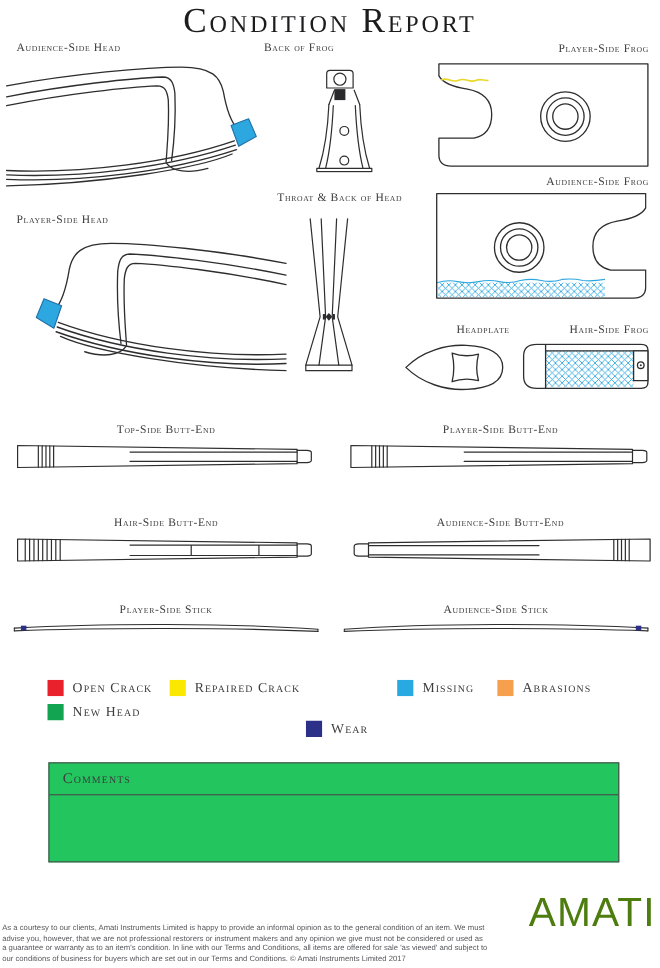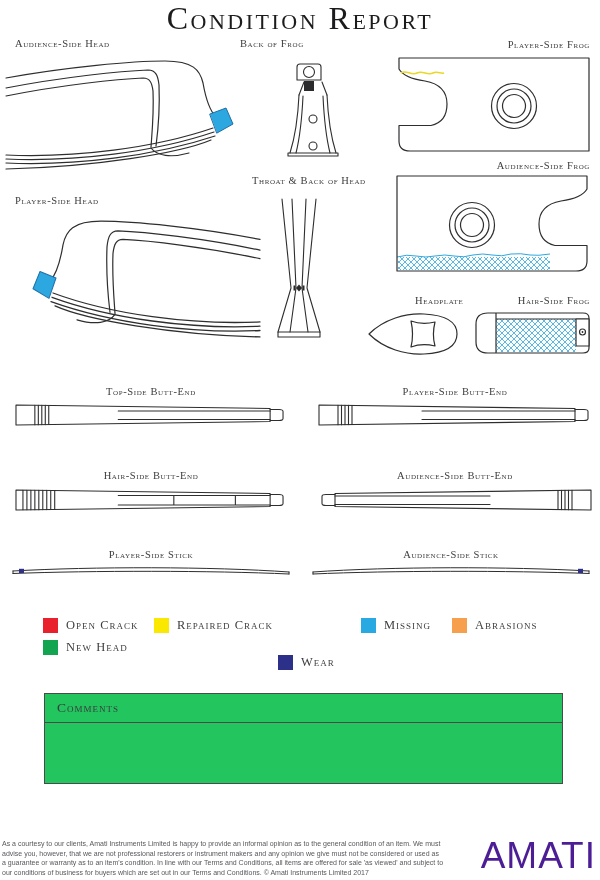--- a/index.html
+++ b/index.html
@@ -34,23 +34,23 @@
     padding-left:12px;
   }
   .comments-label { font-variant:small-caps; font-size:13.5px; letter-spacing:1px; color:#3c3c3e; }
   .comments-body { height:60px; }
   .footer-text {
     position:absolute; left:2px; top:839px; width:450px;
     font-family:"Liberation Sans", sans-serif; font-size:7px; line-height:9.6px;
     color:#57585c;
   }
   .logo {
-    position:absolute; right:4px; top:835px;
+    position:absolute; right:4px; top:809px;
     font-family:"Liberation Sans", sans-serif; font-weight:300;
-    font-size:37px; letter-spacing:1px; color:#4c1d95;
+    font-size:37px; letter-spacing:1px; color:#4d7c0f;
   }
   .hidden-defs { position:absolute; width:0; height:0; }
 </style>
 </head>
 <body>
 
 <div class="page">
 
   <svg class="hidden-defs" aria-hidden="true">
     <defs>

